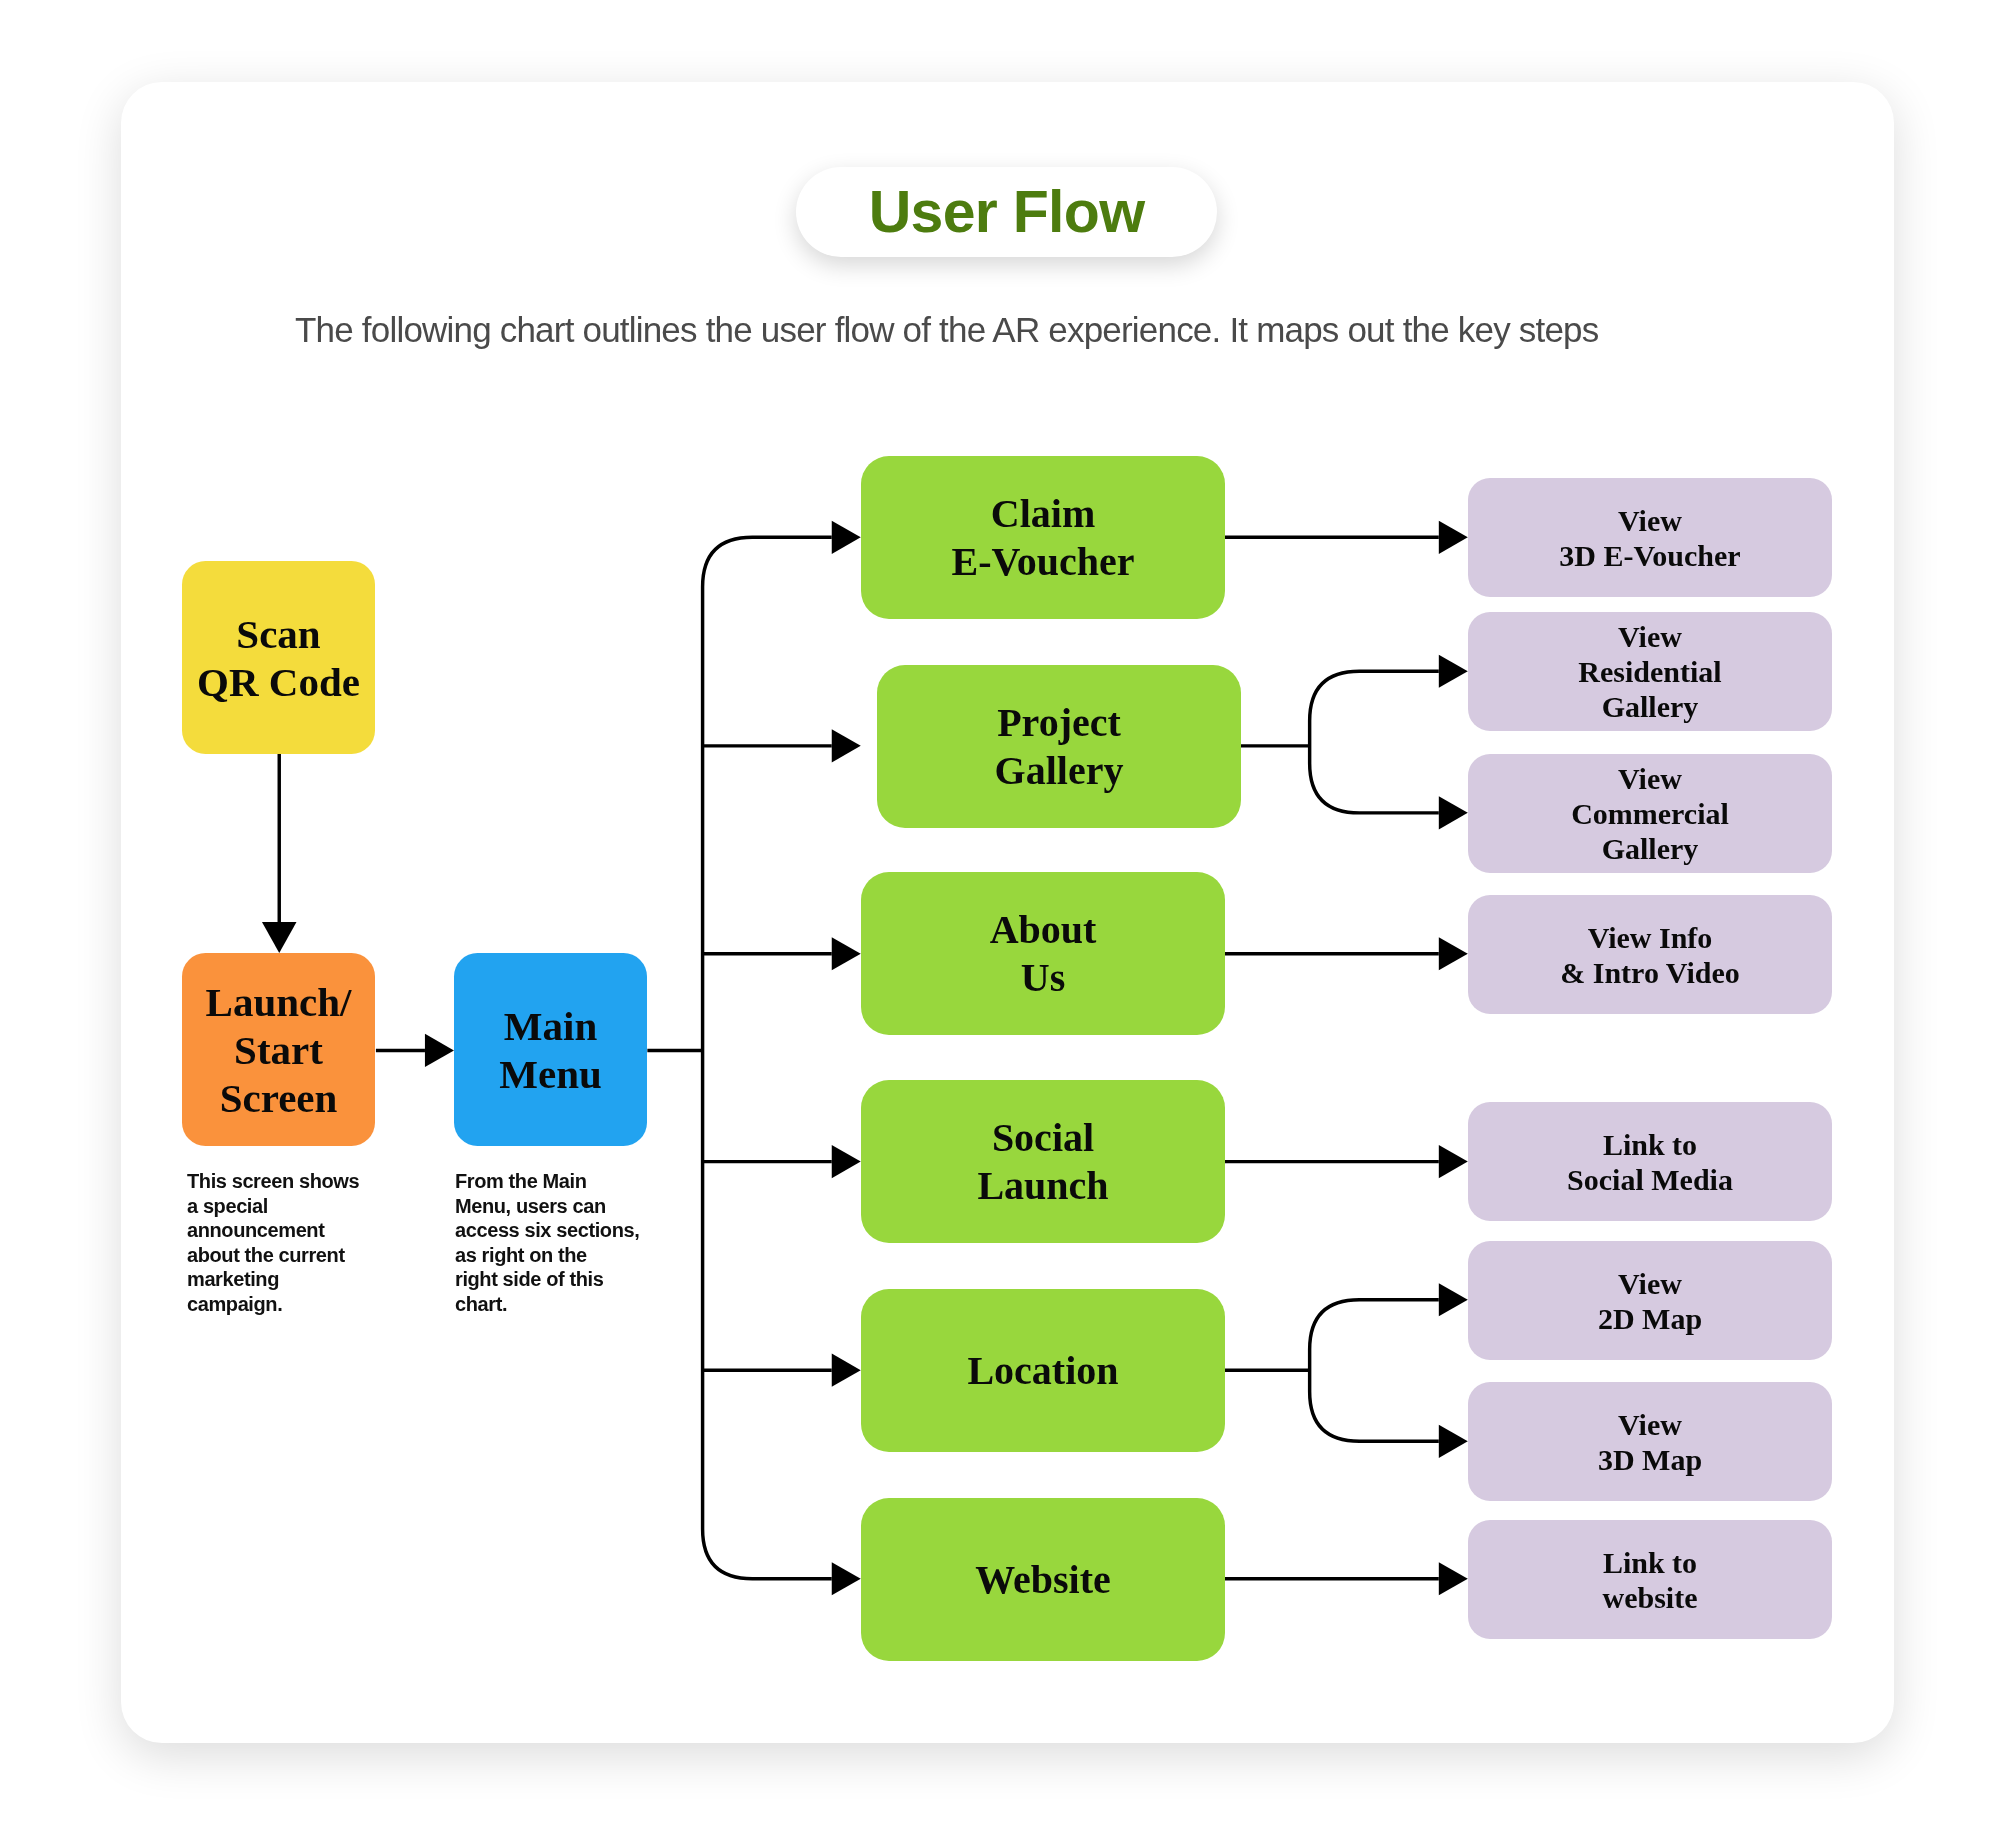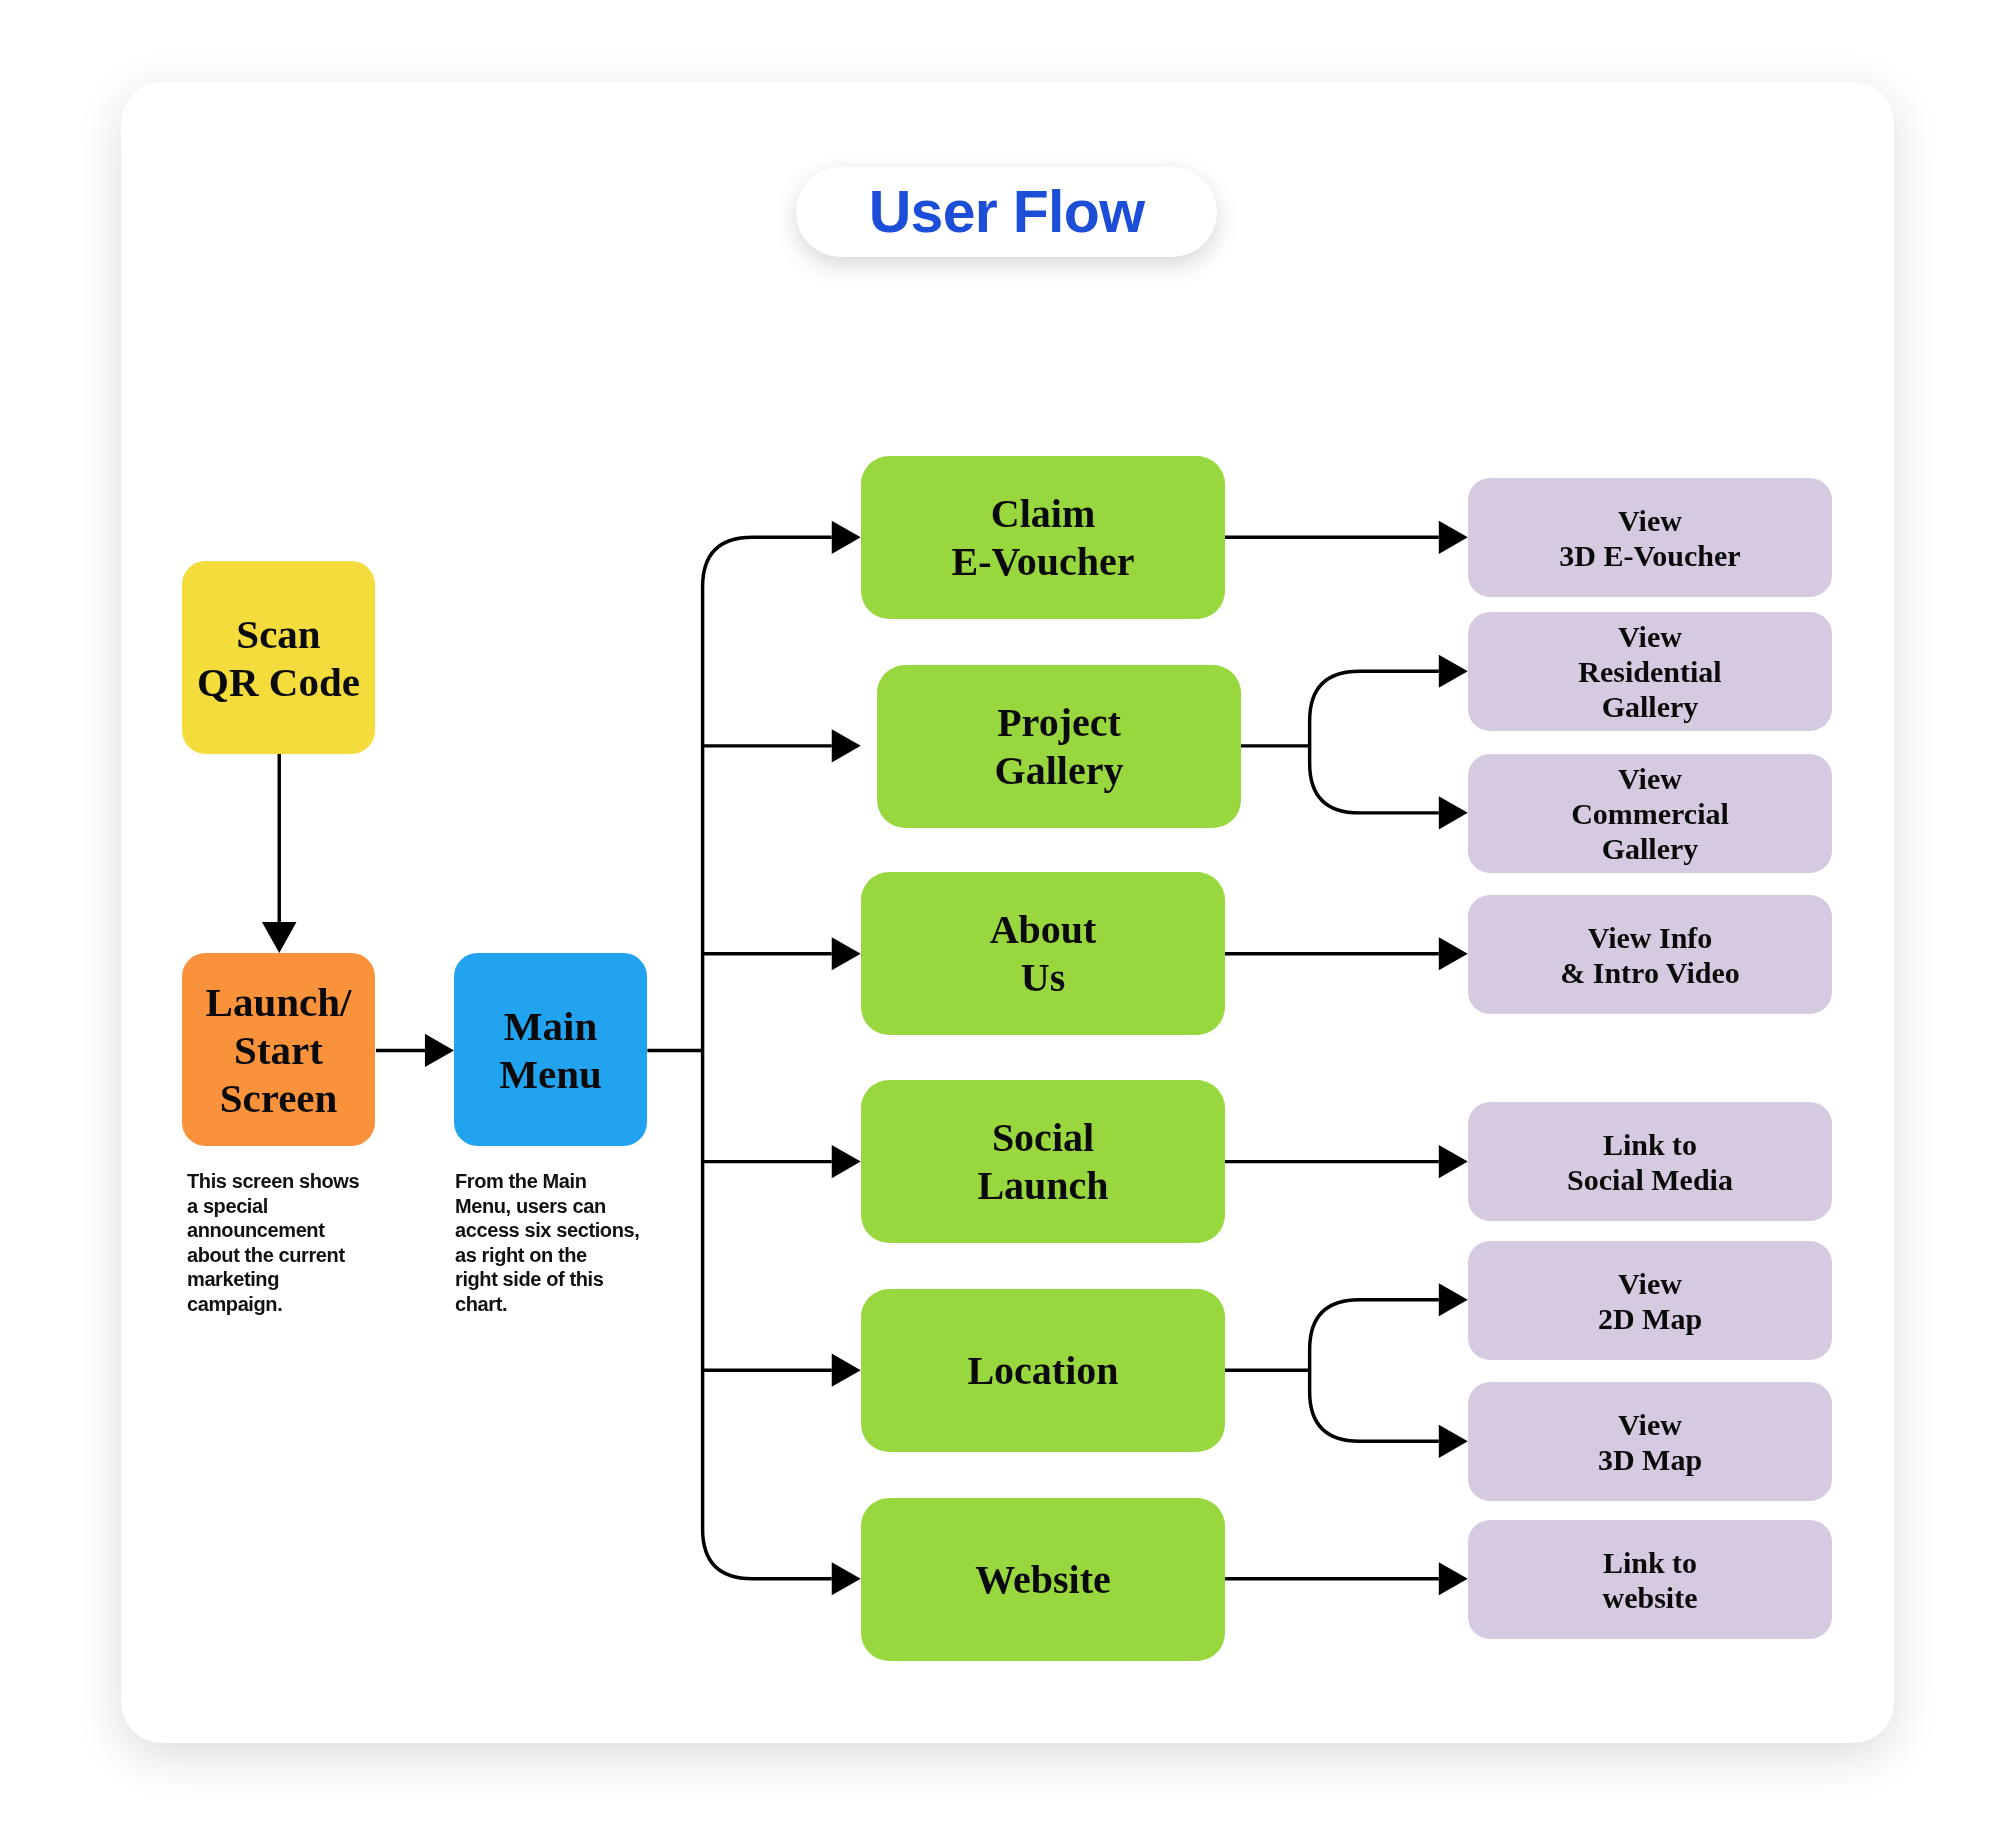--- a/index.html
+++ b/index.html
@@ -14,21 +14,21 @@
     box-shadow: 0 12.4px 48px rgba(0,0,0,0.14);
   }
   .title-pill {
     position:absolute; left:796px; top:167px; width:421px; height:90px;
     background:#fff; border-radius:45px;
     box-shadow: 0 8.3px 23.5px rgba(0,0,0,0.16);
     display:flex; align-items:center; justify-content:center;
   }
   .title-pill span {
     font-family:"Liberation Sans", sans-serif; font-weight:bold;
-    font-size:59px; color:#1d4ed8; letter-spacing:-0.7px;
+    font-size:59px; color:#4d7c0f; letter-spacing:-0.7px;
   }
   .desc {
     position:absolute; left:295px; top:308px; width:1506px;
     font-family:"Liberation Sans", sans-serif; font-size:35px; line-height:43px;
     color:#4a4a4a; letter-spacing:-0.8px;
   }
   .desc div { white-space:nowrap; }
   .node {
     position:absolute; border-radius:23.5px;
     display:flex; align-items:center; justify-content:center; text-align:center;
@@ -49,20 +49,21 @@
 </head>
 <body>
 
 <div class="card"></div>
 
 <div class="title-pill">
   <span>User Flow</span>
 </div>
 
 <div class="desc">
+  <div>The following chart outlines the user flow of the AR experience. It maps out the key steps</div>
 </div>
 
 <svg class="wires" width="2015" height="1826" viewBox="0 0 2917 2644">
   <defs>
     <marker id="ah" viewBox="0 0 10 10" refX="10" refY="5" markerWidth="10" markerHeight="10" markerUnits="userSpaceOnUse"></marker>
   </defs>
   <g id="wire-group" stroke="#000000" stroke-width="5" fill="none">
       <path d="M404,1068 L404,1340"></path>
       <path d="M544,1521 L615,1521"></path>
       <path d="M937,1521 L1017,1521"></path>

